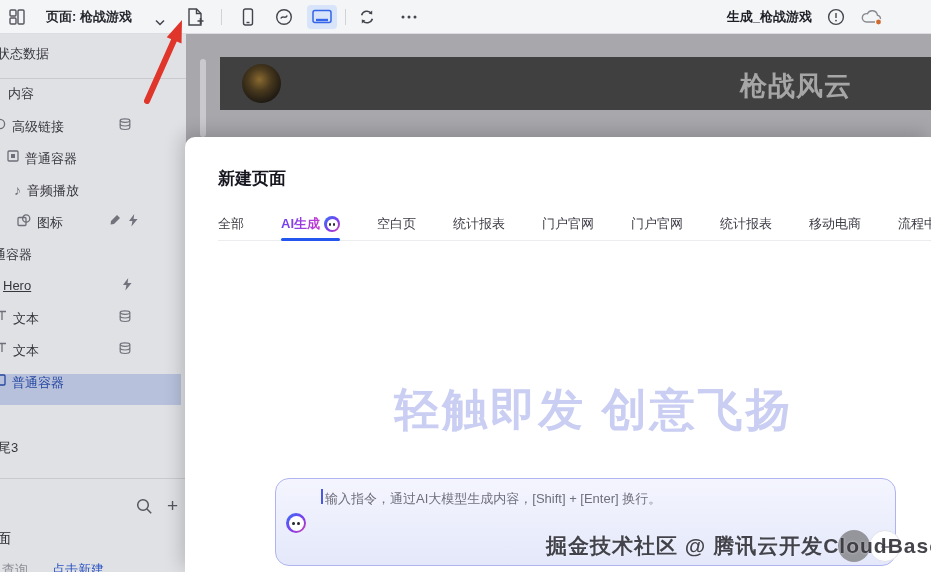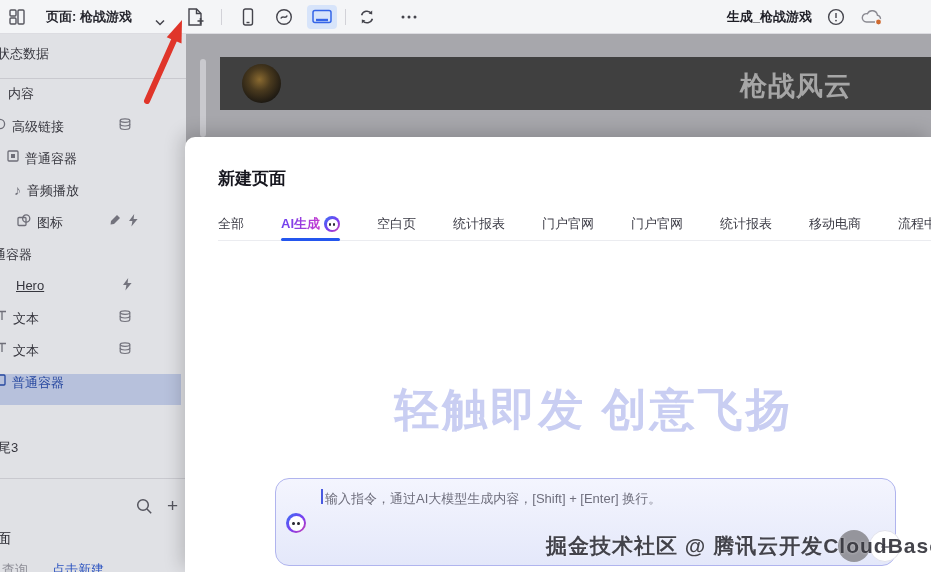--- a/index.html
+++ b/index.html
@@ -226,21 +226,21 @@
             </svg>
         </span>
       </span>
     </div>
 
     <div class="trow" style="top:212px;">
       <span class="lbl" style="margin-left:-20px;">普通容器</span>
     </div>
 
     <div class="trow" style="top:244px;">
-      <span class="lbl" style="margin-left:16px;text-decoration:underline;">Hero</span>
+      <span class="lbl" style="margin-left:3px;text-decoration:underline;">Hero</span>
       <span class="ric" style="right:48px;">
         <svg width="11" height="13" viewBox="0 0 11 13">
             <polygon points="6.2,0 1,7 4.4,7 3.4,12.6 9.6,5 5.6,5" fill="#73737d"></polygon>
           </svg>
       </span>
     </div>
 
     <div class="trow" style="top:276px;">
       <span class="ticon" style="margin-left:-2px;">
         <svg width="9" height="11" viewBox="0 0 9 11" fill="none" stroke="#6e6e78" stroke-width="1.3">

